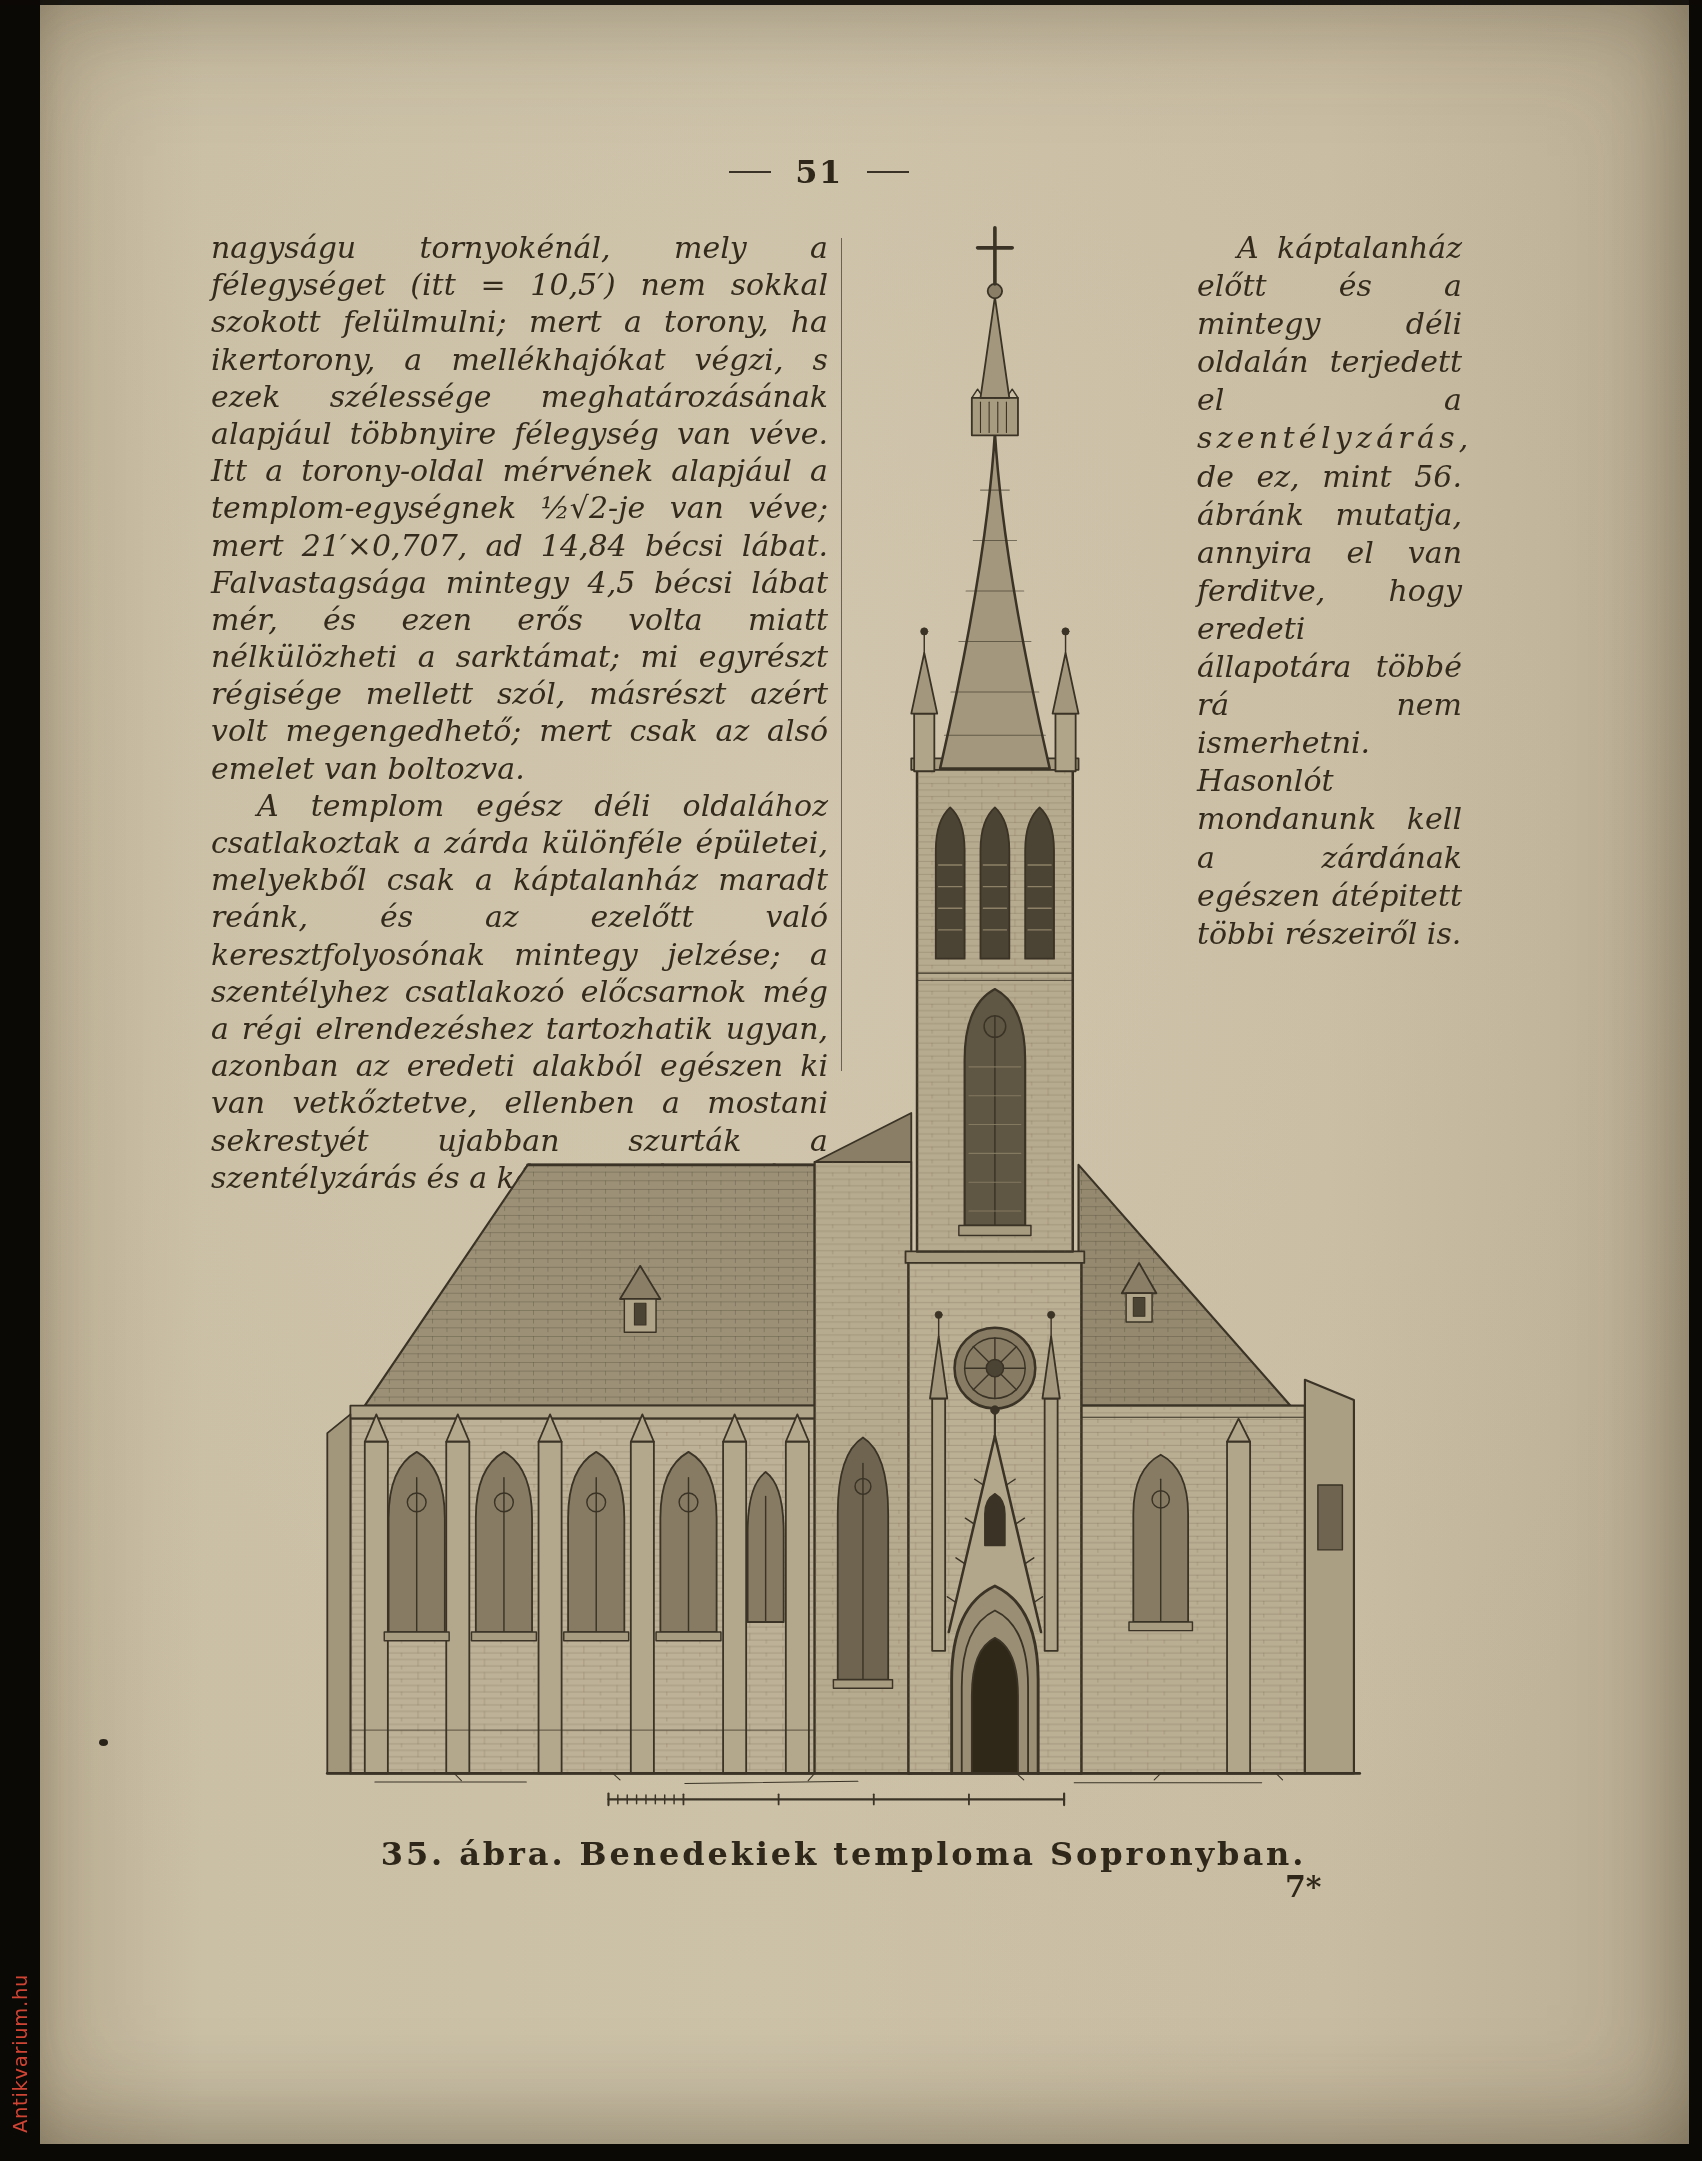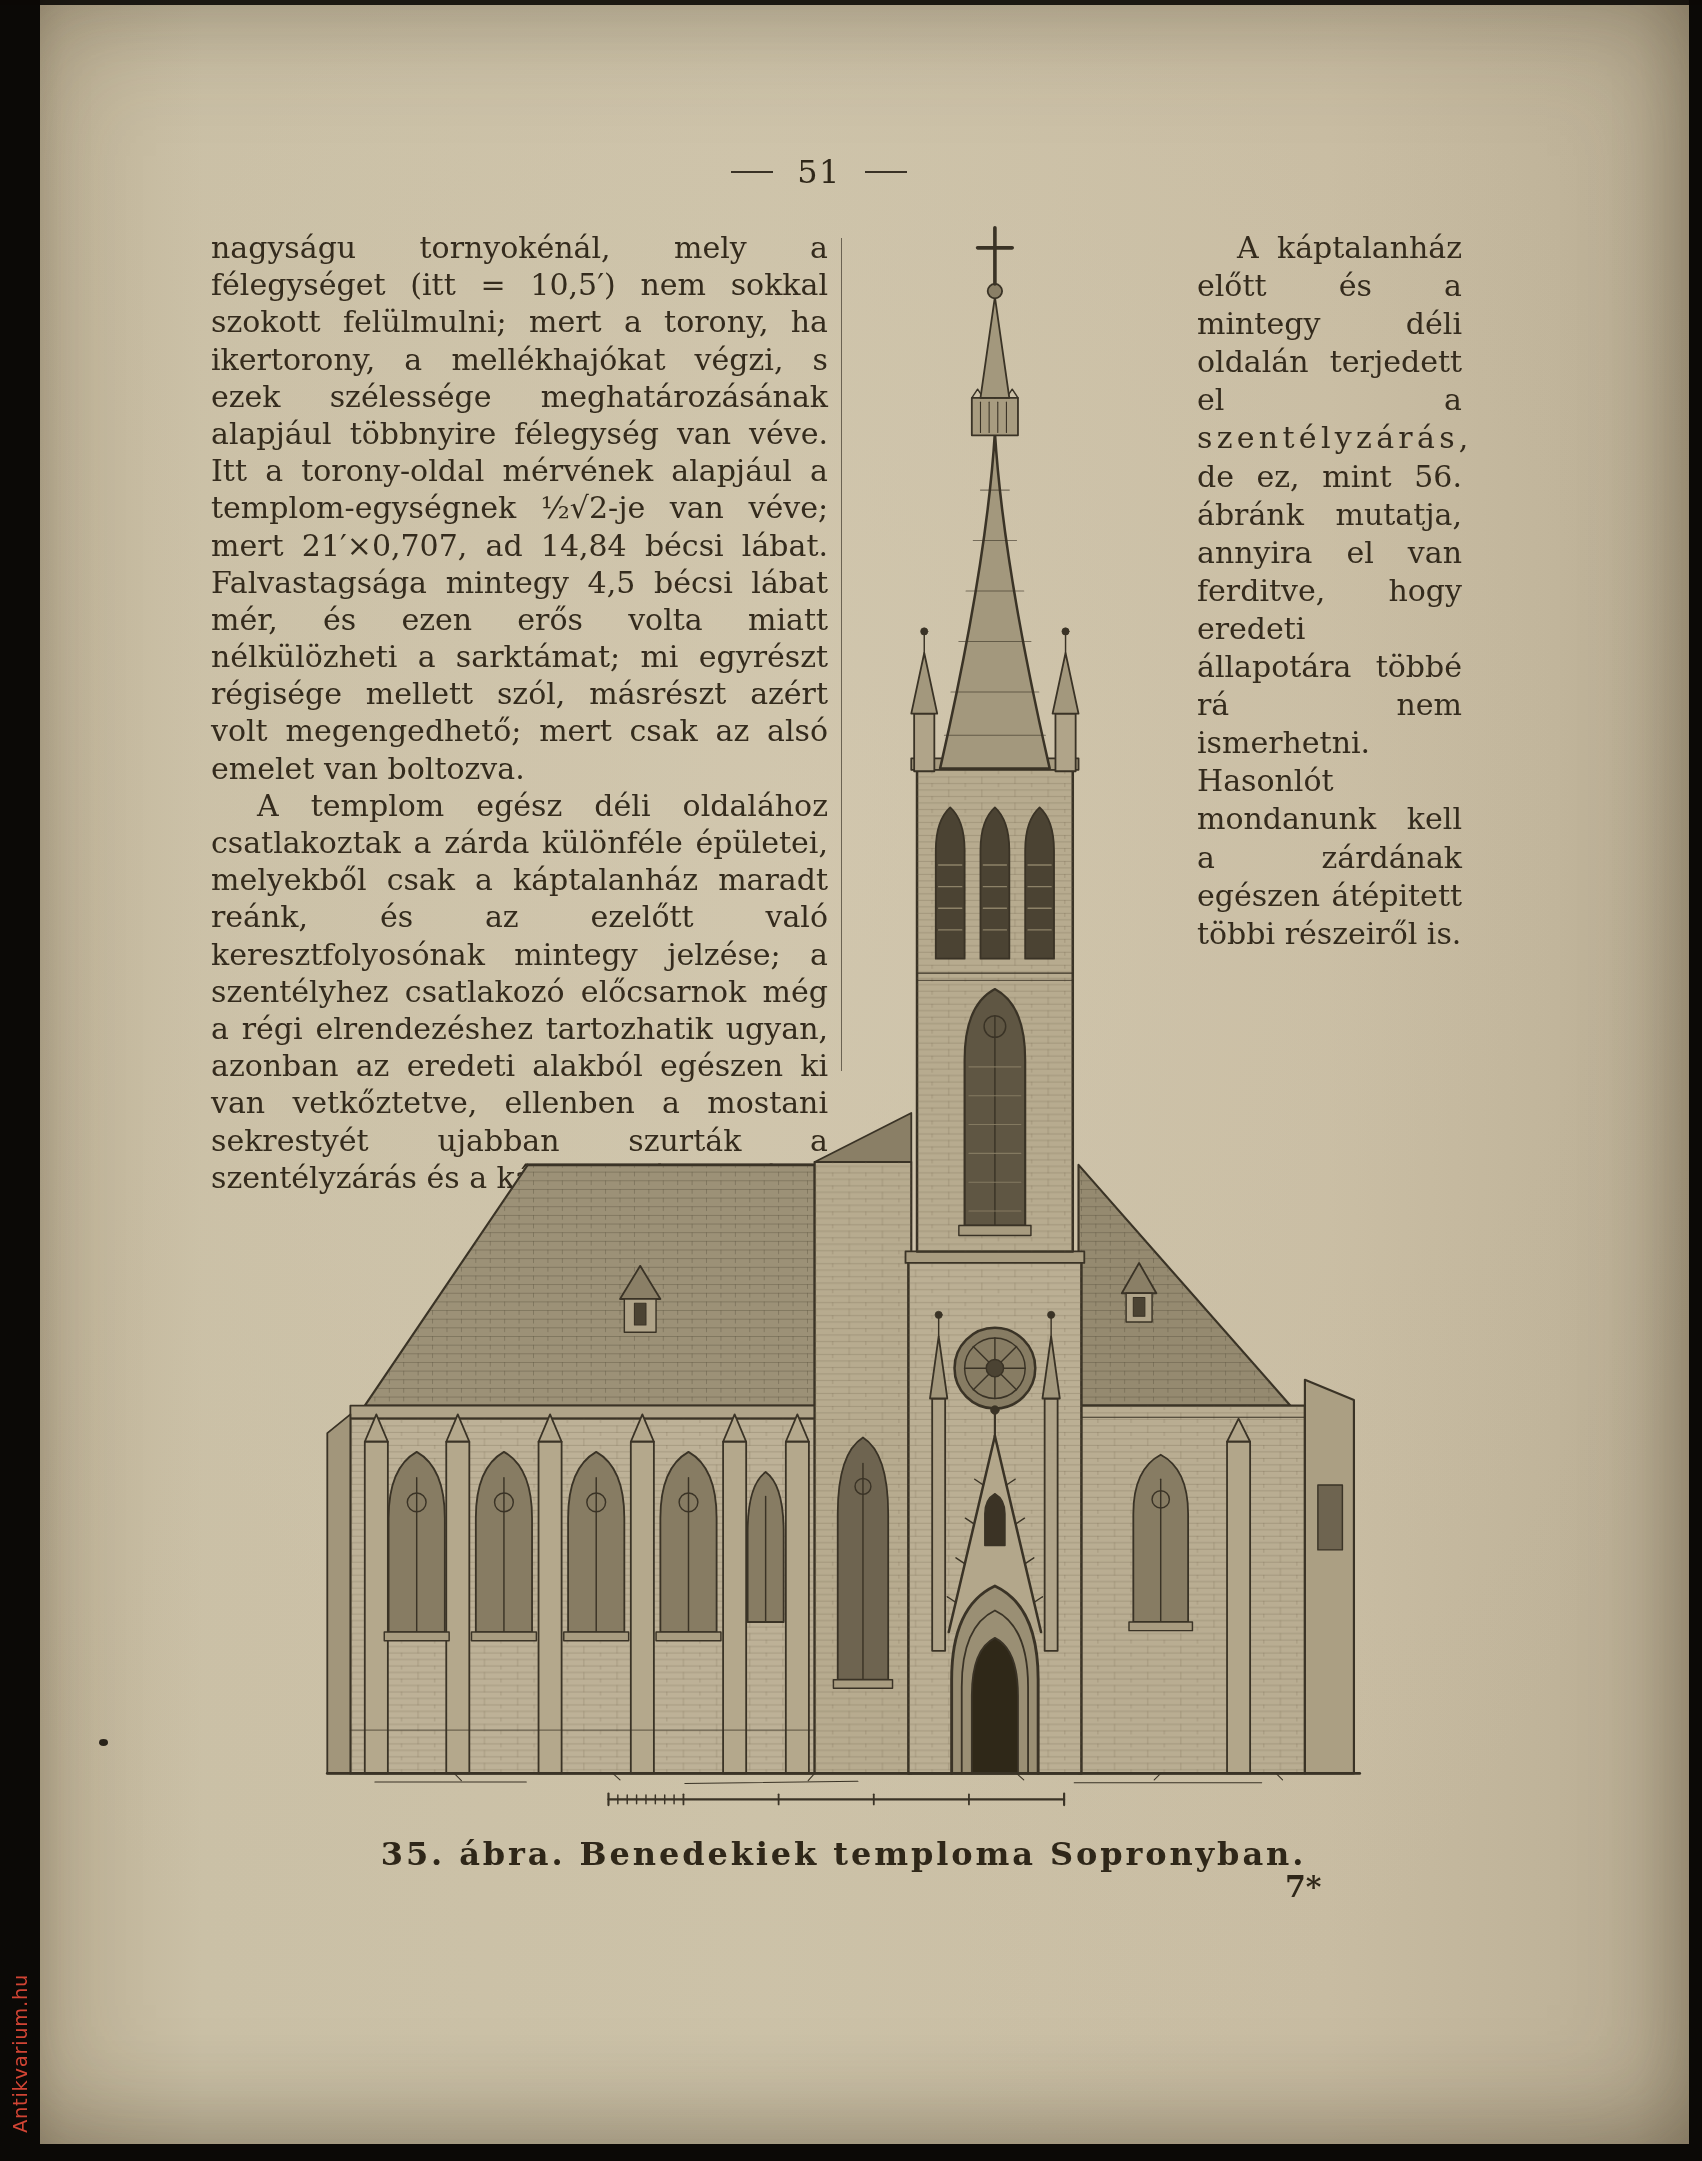--- a/index.html
+++ b/index.html
@@ -15,27 +15,27 @@
     box-shadow: inset 0 0 130px rgba(60,48,30,0.35), inset 0 -29px 87px rgba(60,48,30,0.25); }
   .edge { position:absolute; background:#0b0906; }
   .edge-left  { left:0; top:0; width:40px; height:100%; }
   .edge-right { right:0; top:0; width:14.4px; height:100%; }
   .edge-top   { left:0; top:0; width:100%; height:5px; opacity:0.9; }
   .edge-bottom{ left:0; bottom:0; width:100%; height:17.3px; }
 
   .page-number-row { position:absolute; top:153px; left:0; right:65px;
     display:flex; align-items:center; justify-content:center; gap:24.5px; }
   .rule-dash { width:42px; height:2.2px; background:#3a3226; }
-  .page-number { font-size:32px; font-weight:normal; letter-spacing:1.4px; color:#2f2719; }
+  .page-number { font-size:32px; font-weight:bold; letter-spacing:1.4px; color:#2f2719; }
 
   .col-left { position:absolute; left:211px; top:229px; width:617px;
     font-size:30px; line-height:1.24; text-align:justify; }
   .col-right { position:absolute; left:1197px; top:229px; width:265px;
     font-size:30px; line-height:1.27; text-align:justify; }
-  .col-left p, .col-right p { margin:0; }
+  .col-left p, .col-right p { margin:0;font-style:italic; }
   .indent { text-indent:46px; }
   .indent-sm { text-indent:40px; }
   .sperr { letter-spacing:4.3px; }
 
   .col-divider { position:absolute; left:841px; top:238px; width:1.4px; height:833px;
     background:#4a4234; opacity:0.75; }
 
   .figure { position:absolute; left:310px; top:216px; width:1067px; height:1608px; }
   .figure-caption { position:absolute; left:310px; top:1835px; width:1067px;
     text-align:center; font-size:32px; font-weight:bold; letter-spacing:2.9px; color:#2f2719; }

